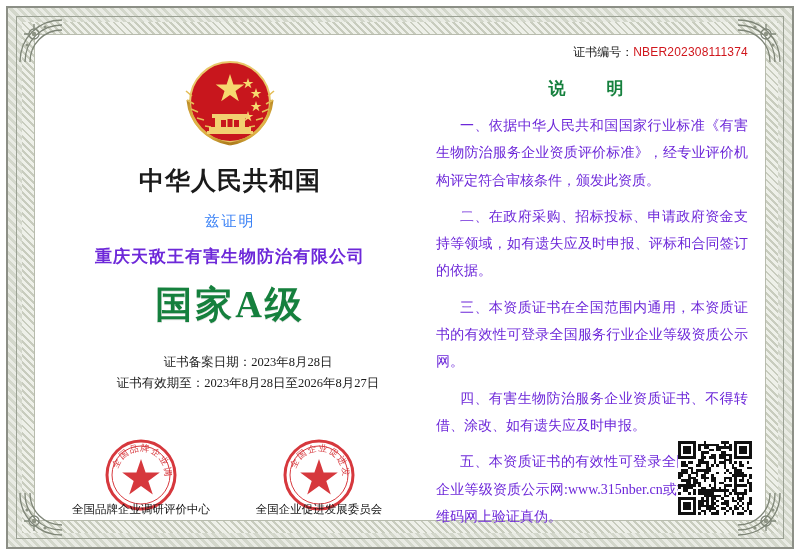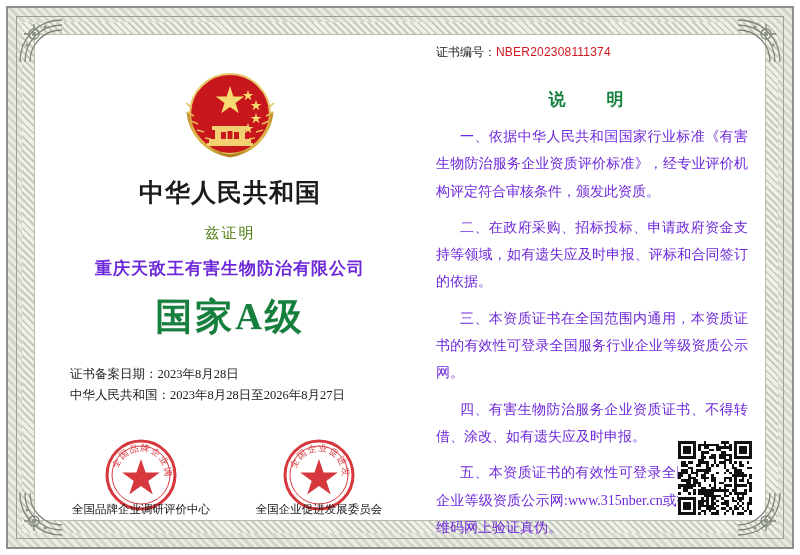--- a/index.html
+++ b/index.html
@@ -64,21 +64,21 @@
   
   .content {
     position: absolute;
     left: 34px; top: 34px; right: 34px; bottom: 34px;
     display: flex;
     flex-direction: row;
   }
   .left-col {
     width: 392px;
     position: relative;
-    padding-top: 24px;
+    padding-top: 12px;
   }
   .right-col {
     flex: 1;
     position: relative;
     padding: 10px 18px 0 10px;
   }
 
   
   .emblem-wrap {
     display: flex;
@@ -99,21 +99,21 @@
     font-weight: bold;
     font-size: 25px;
     letter-spacing: 1px;
     line-height: 1.34;
     margin-top: 6px;
   }
   .certify-label {
     text-align: center;
     font-family: "Liberation Serif", serif;
     font-size: 15px;
-    color: #4d7c0f;
+    color: #3b82f6;
     margin-top: 14px;
     letter-spacing: 2px;
   }
   .company {
     text-align: center;
     font-family: "Liberation Serif", serif;
     font-size: 17px;
     font-weight: bold;
     color: #6d28d9;
     margin-top: 14px;
@@ -130,20 +130,21 @@
     text-shadow: 0 1px 0 rgba(0,0,0,0.12);
   }
 
   .dates {
     margin-top: 22px;
     padding-left: 36px;
     font-family: "Liberation Serif", serif;
     font-size: 12.5px;
     color: #1a1a1a;
     line-height: 1.75;
+    text-align: center;
   }
   .dates .row { white-space: nowrap; }
 
   
   .seals {
     position: absolute;
     left: 0;
     right: 0;
     bottom: 4px;
     display: flex;
@@ -165,24 +166,25 @@
     font-family: "Liberation Serif", serif;
     font-size: 11.5px;
     color: #111;
     margin-top: -16px;
     position: relative;
     z-index: 3;
   }
 
   
   .cert-no {
+    text-align: right;
     font-family: "Liberation Serif", serif;
     font-size: 12px;
     color: #1a1a1a;
-    margin-bottom: 27px;
+    margin-bottom: 16px;
     white-space: nowrap;
   }
   .cert-no .value {
     color: #d0161c;
     font-family: "Liberation Sans", sans-serif;
     font-size: 12px;
     letter-spacing: 0.2px;
   }
   .notice-title {
     text-align: center;
@@ -352,21 +354,21 @@
 
       <div class="company">重庆天敌王有害生物防治有限公司</div>
 
       <div class="grade">国家A级</div>
 
       <div class="dates">
         <div class="row">
           <span>证书备案日期：</span><span>2023年8月28日</span>
         </div>
         <div class="row">
-          <span>中华人民共和国：</span><span>2023年8月28日至2026年8月27日</span>
+          <span>证书有效期至：</span><span>2023年8月28日至2026年8月27日</span>
         </div>
       </div>
 
       <div class="seals">
 
         <div class="seal-block">
           <div class="seal-stamp">
             <svg width="86" height="86" viewBox="0 0 86 86">
               <g opacity="0.85">
                 <circle cx="43" cy="43" r="34" fill="none" stroke="#d0161c" stroke-width="3"></circle>

